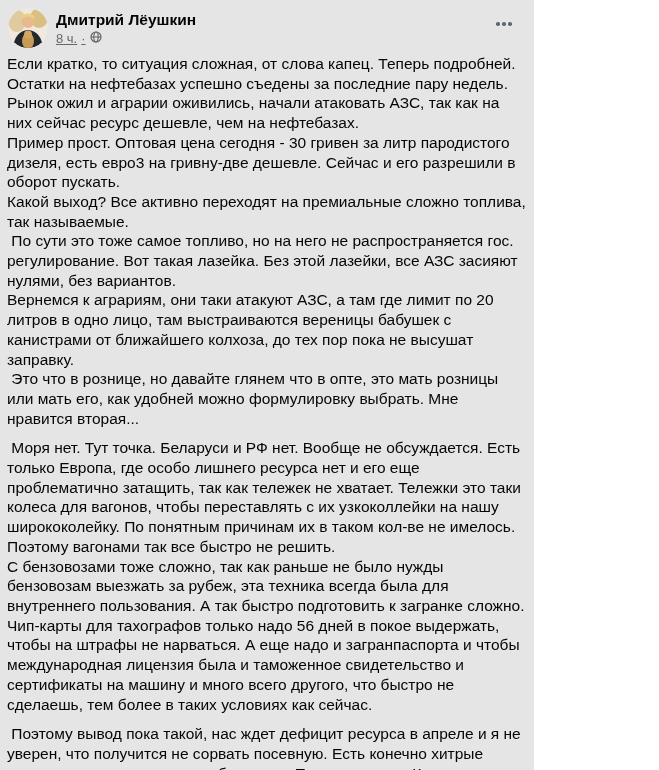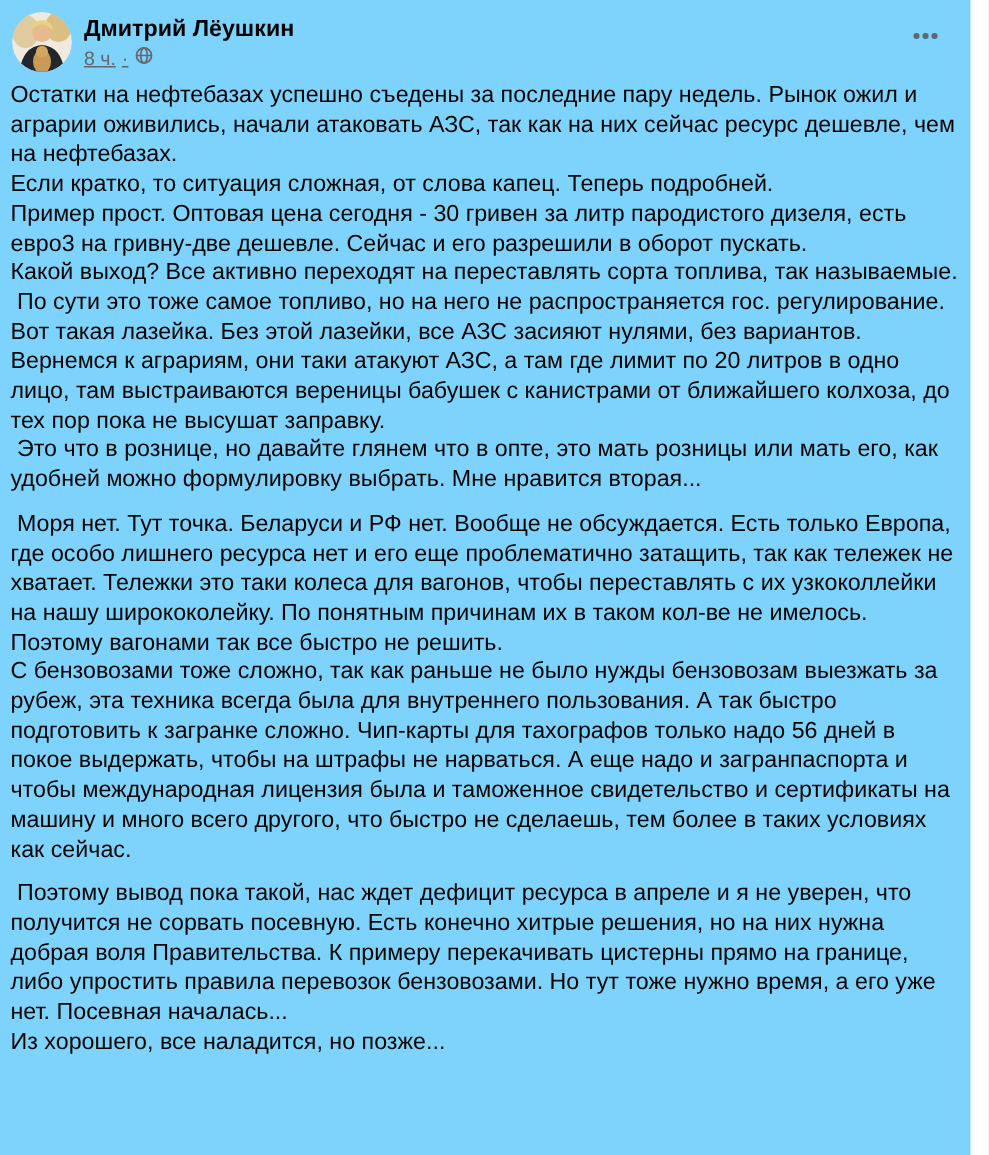--- a/index.html
+++ b/index.html
@@ -8,23 +8,23 @@
     background: #ffffff;
   }
   body {
     width: 659px;
     height: 770px;
     overflow: hidden;
     font-family: "Liberation Sans", sans-serif;
     color: #050505;
   }
   .post {
-    width: 647px;
+    width: 534px;
     height: 770px;
-    background: #7dd3fc;
+    background: #e5e5e5;
     position: relative;
     box-sizing: border-box;
   }
   .post-header {
     display: flex;
     align-items: flex-start;
     padding: 8px 16px 2px 8px;
     position: relative;
   }
   .avatar {
@@ -145,24 +145,24 @@
     <button class="more-button" aria-label="More options">
       <span class="dot"></span>
       <span class="dot"></span>
       <span class="dot"></span>
     </button>
 
   </div>
 
   <div class="post-text">
       <div class="para">
+        <div class="tline">Если кратко, то ситуация сложная, от слова капец. Теперь подробней.</div>
         <div class="tline">Остатки на нефтебазах успешно съедены за последние пару недель. Рынок ожил и аграрии оживились, начали атаковать АЗС, так как на них сейчас ресурс дешевле, чем на нефтебазах.</div>
-        <div class="tline">Если кратко, то ситуация сложная, от слова капец. Теперь подробней.</div>
         <div class="tline">Пример прост. Оптовая цена сегодня - 30 гривен за литр пародистого дизеля, есть евро3 на гривну-две дешевле. Сейчас и его разрешили в оборот пускать.</div>
-        <div class="tline">Какой выход? Все активно переходят на переставлять сорта топлива, так называемые.</div>
+        <div class="tline">Какой выход? Все активно переходят на премиальные сложно топлива, так называемые.</div>
         <div class="tline"> По сути это тоже самое топливо, но на него не распространяется гос. регулирование. Вот такая лазейка. Без этой лазейки, все АЗС засияют нулями, без вариантов.</div>
         <div class="tline">Вернемся к аграриям, они таки атакуют АЗС, а там где лимит по 20 литров в одно лицо, там выстраиваются вереницы бабушек с канистрами от ближайшего колхоза, до тех пор пока не высушат заправку.</div>
         <div class="tline"> Это что в рознице, но давайте глянем что в опте, это мать розницы или мать его, как удобней можно формулировку выбрать. Мне нравится вторая...</div>
       </div>
       <div class="para">
         <div class="tline"> Моря нет. Тут точка. Беларуси и РФ нет. Вообще не обсуждается. Есть только Европа, где особо лишнего ресурса нет и его еще проблематично затащить, так как тележек не хватает. Тележки это таки колеса для вагонов, чтобы переставлять с их узкоколлейки на нашу ширококолейку. По понятным причинам их в таком кол-ве не имелось. Поэтому вагонами так все быстро не решить.</div>
         <div class="tline">С бензовозами тоже сложно, так как раньше не было нужды бензовозам выезжать за рубеж, эта техника всегда была для внутреннего пользования. А так быстро подготовить к загранке сложно. Чип-карты для тахографов только надо 56 дней в покое выдержать, чтобы на штрафы не нарваться. А еще надо и загранпаспорта и чтобы международная лицензия была и таможенное свидетельство и сертификаты на машину и много всего другого, что быстро не сделаешь, тем более в таких условиях как сейчас.</div>
       </div>
       <div class="para">
         <div class="tline"> Поэтому вывод пока такой, нас ждет дефицит ресурса в апреле и я не уверен, что получится не сорвать посевную. Есть конечно хитрые решения, но на них нужна добрая воля Правительства. К примеру перекачивать цистерны прямо на границе, либо упростить правила перевозок бензовозами. Но тут тоже нужно время, а его уже нет. Посевная началась...</div>

